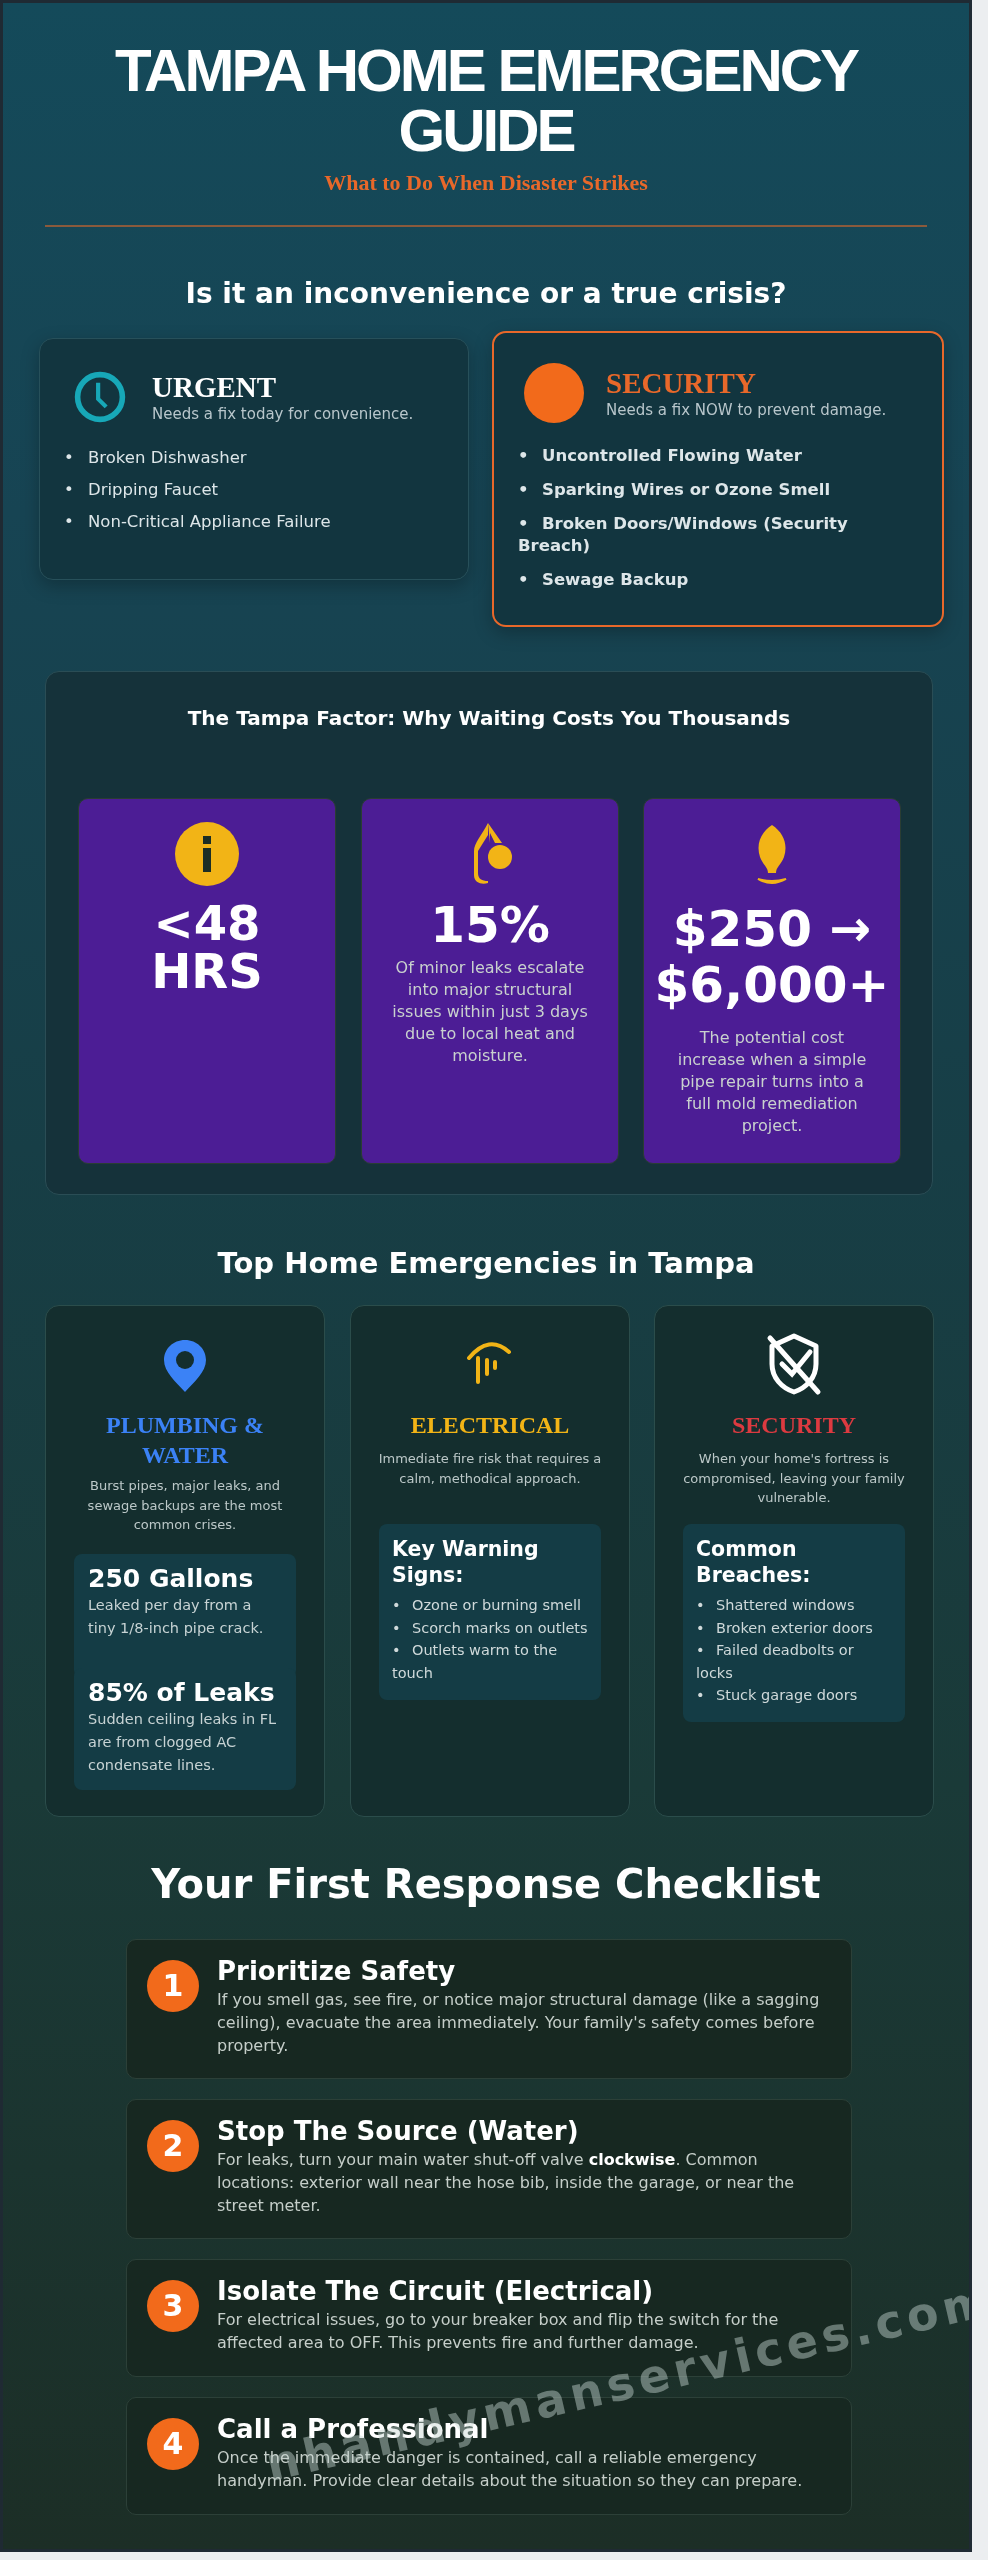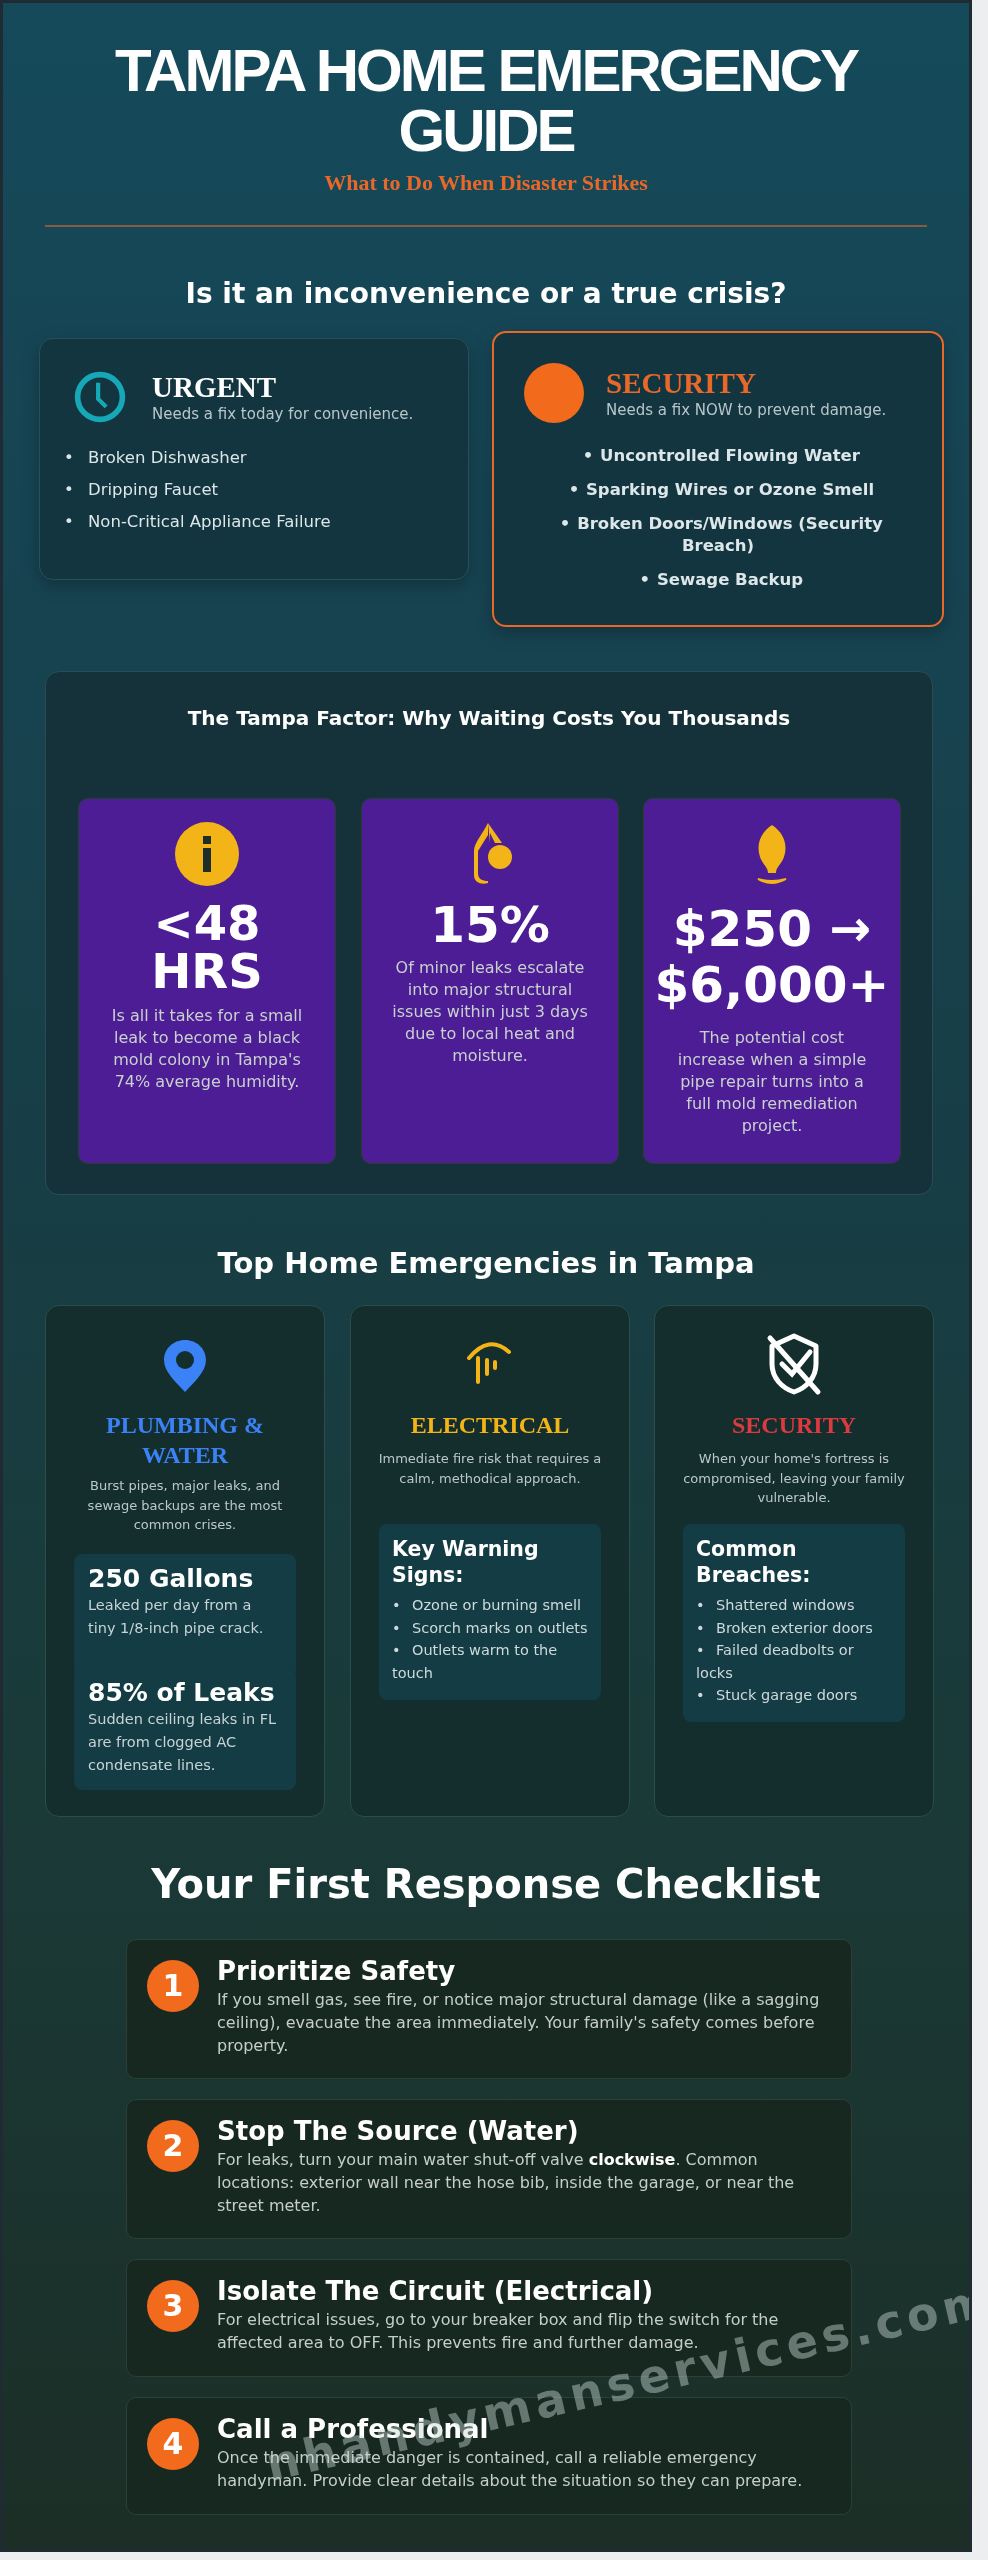--- a/index.html
+++ b/index.html
@@ -129,21 +129,21 @@
   <div class="cmp-card emergency" style="left:489px;top:328px;width:452px;height:296px;">
     <div class="cmp-head" style="left:30px;top:30px;">
       <svg class="cmp-icon" viewBox="0 0 60 60">
         <circle cx="30" cy="30" r="30" fill="#f26a1b"></circle>
       </svg>
       <div>
         <div class="cmp-title" style="color:#e8682a;">SECURITY</div>
         <div class="cmp-desc">Needs a fix NOW to prevent damage.</div>
       </div>
     </div>
-    <ul class="cmp-list bold" style="top:112px;text-align:center;">
+    <ul class="cmp-list bold" style="top:112px;">
       <li>Uncontrolled Flowing Water</li>
       <li>Sparking Wires or Ozone Smell</li>
       <li>Broken Doors/Windows (Security Breach)</li>
       <li>Sewage Backup</li>
     </ul>
   </div>
 
   <div class="factor-box">
     <h2 class="section-title" style="top:30px;left:80px;right:80px;font-size:20px;line-height:33px;">The Tampa Factor: Why Waiting Costs You Thousands</h2>
 
@@ -152,21 +152,20 @@
         <svg width="66" height="66" viewBox="0 0 66 66">
           <circle cx="33" cy="33" r="32" fill="#f2b416"></circle>
           <rect x="29" y="15" width="8" height="8" fill="#1c2e25"></rect>
           <rect x="29" y="27" width="8" height="24" fill="#1c2e25"></rect>
         </svg>
       </div>
       <div class="factor-stat" style="font-size:48px;line-height:48px;">
         <div>&lt;48</div>
         <div>HRS</div>
       </div>
-      <div class="factor-desc" style="top:206px;">Is all it takes for a small leak to become a black mold colony in Tampa's 74% average humidity.</div>
     </div>
 
     <div class="factor-card" style="left:315px;">
       <div class="factor-icon">
         <svg width="56" height="66" viewBox="0 0 56 66">
           <path d="M26 2 L40 22 L33 22 L28 12 L28 22 Z" fill="#f2b416"></path>
           <path d="M26 2 C20 14 12 22 12 30 L12 54 C12 62 20 64 26 62 L26 60 C20 60 16 58 16 52 L16 30 L26 14 Z" fill="#f2b416"></path>
           <circle cx="38" cy="36" r="12" fill="#f2b416"></circle>
         </svg>
       </div>

